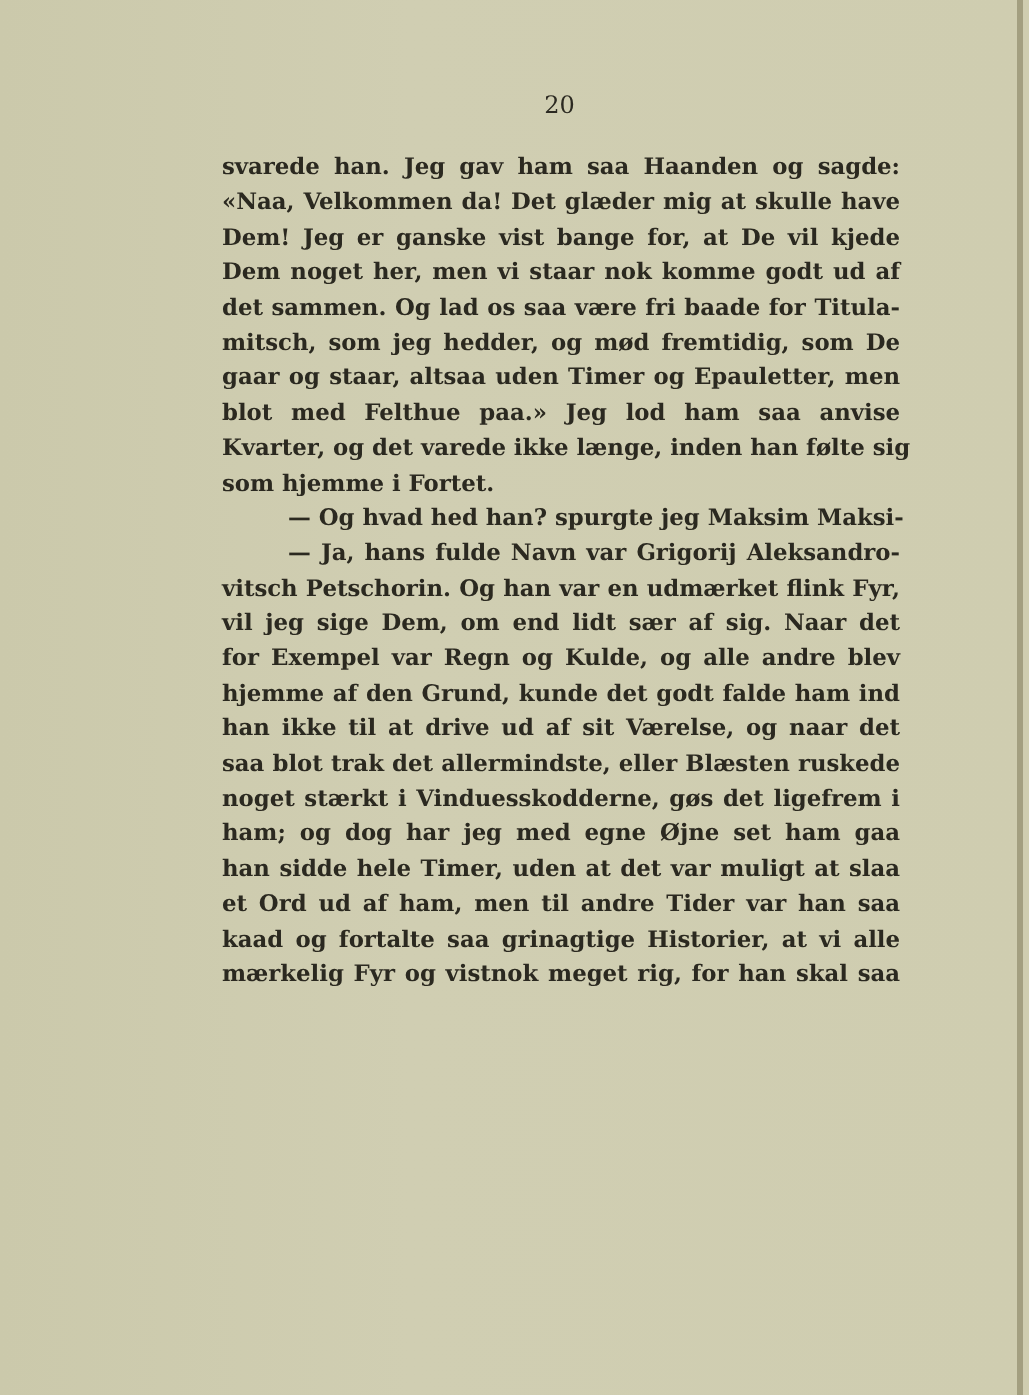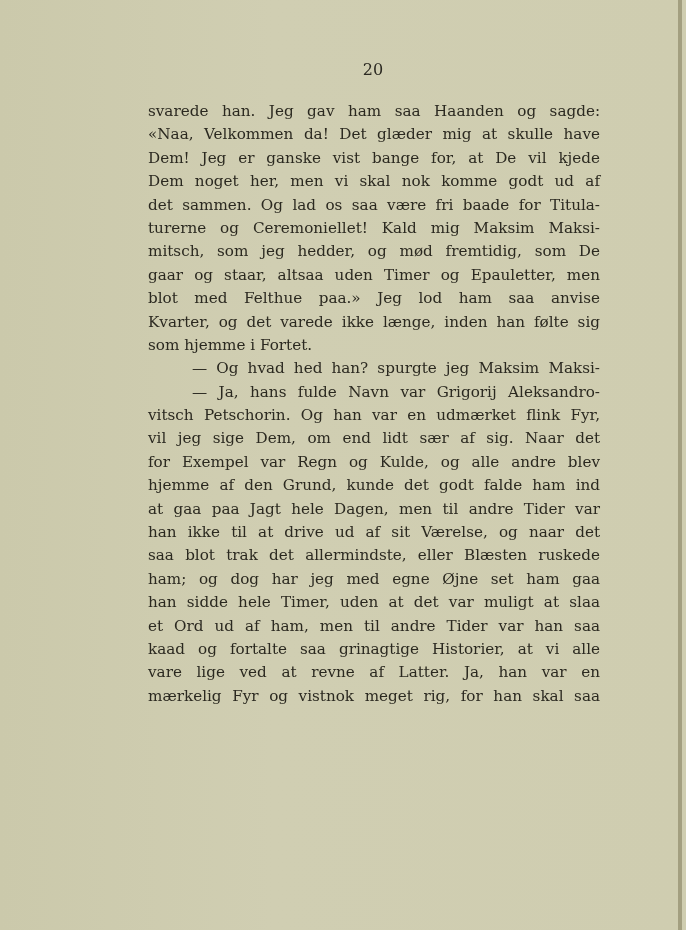--- a/index.html
+++ b/index.html
@@ -39,20 +39,21 @@
     .text-block {
       position: absolute;
       left: 148px;
       top: 100px;
       width: 452px;
       font-family: "DejaVu Serif", serif;
       font-size: 15.2px;
       line-height: 23.4px;
       color: #2b2920;
       letter-spacing: 0px;
+      font-weight: bold;
     }
     .line {
       display: block;
       text-align: justify;
       text-align-last: justify;
       white-space: nowrap;
       height: 23.4px;
       overflow: visible;
     }
     .line.last {
@@ -66,37 +67,35 @@
 <body>
 
 <div class="page">
   <div class="edge"></div>
   <div class="page-number">20</div>
 
   <div class="text-block">
     <span class="line">svarede han.  Jeg gav ham saa Haanden og sagde:</span>
     <span class="line">«Naa, Velkommen da!  Det glæder mig at skulle have</span>
     <span class="line">Dem!  Jeg er ganske vist bange for, at De vil kjede</span>
-    <span class="line">Dem noget her, men vi skal nok komme godt ud af</span>
+    <span class="line">Dem noget her, men vi staar nok komme godt ud af</span>
     <span class="line">det sammen.  Og lad os saa være fri baade for Titula-</span>
-    <span class="line">turerne og Ceremoniellet!  Kald mig Maksim Maksi-</span>
     <span class="line">mitsch, som jeg hedder, og mød fremtidig, som De</span>
     <span class="line">gaar og staar, altsaa uden Timer og Epauletter, men</span>
     <span class="line">blot med Felthue paa.»  Jeg lod ham saa anvise</span>
     <span class="line">Kvarter, og det varede ikke længe, inden han følte sig</span>
     <span class="line last">som hjemme i Fortet.</span>
     <span class="line indent">— Og hvad hed han? spurgte jeg Maksim Maksi-</span>
     <span class="line indent">— Ja, hans fulde Navn var Grigorij Aleksandro-</span>
     <span class="line">vitsch Petschorin.  Og han var en udmærket flink Fyr,</span>
     <span class="line">vil jeg sige Dem, om end lidt sær af sig.  Naar det</span>
     <span class="line">for Exempel var Regn og Kulde, og alle andre blev</span>
     <span class="line">hjemme af den Grund, kunde det godt falde ham ind</span>
-    <span class="line">at gaa paa Jagt hele Dagen, men til andre Tider var</span>
     <span class="line">han ikke til at drive ud af sit Værelse, og naar det</span>
     <span class="line">saa blot trak det allermindste, eller Blæsten ruskede</span>
+    <span class="line">noget stærkt i Vinduesskodderne, gøs det ligefrem i</span>
     <span class="line">ham; og dog har jeg med egne Øjne set ham gaa</span>
     <span class="line">han sidde hele Timer, uden at det var muligt at slaa</span>
     <span class="line">et Ord ud af ham, men til andre Tider var han saa</span>
     <span class="line">kaad og fortalte saa grinagtige Historier, at vi alle</span>
-    <span class="line">vare lige ved at revne af Latter.  Ja, han var en</span>
     <span class="line">mærkelig Fyr og vistnok meget rig, for han skal saa</span>
   </div>
 </div>
 
 </body></html>

